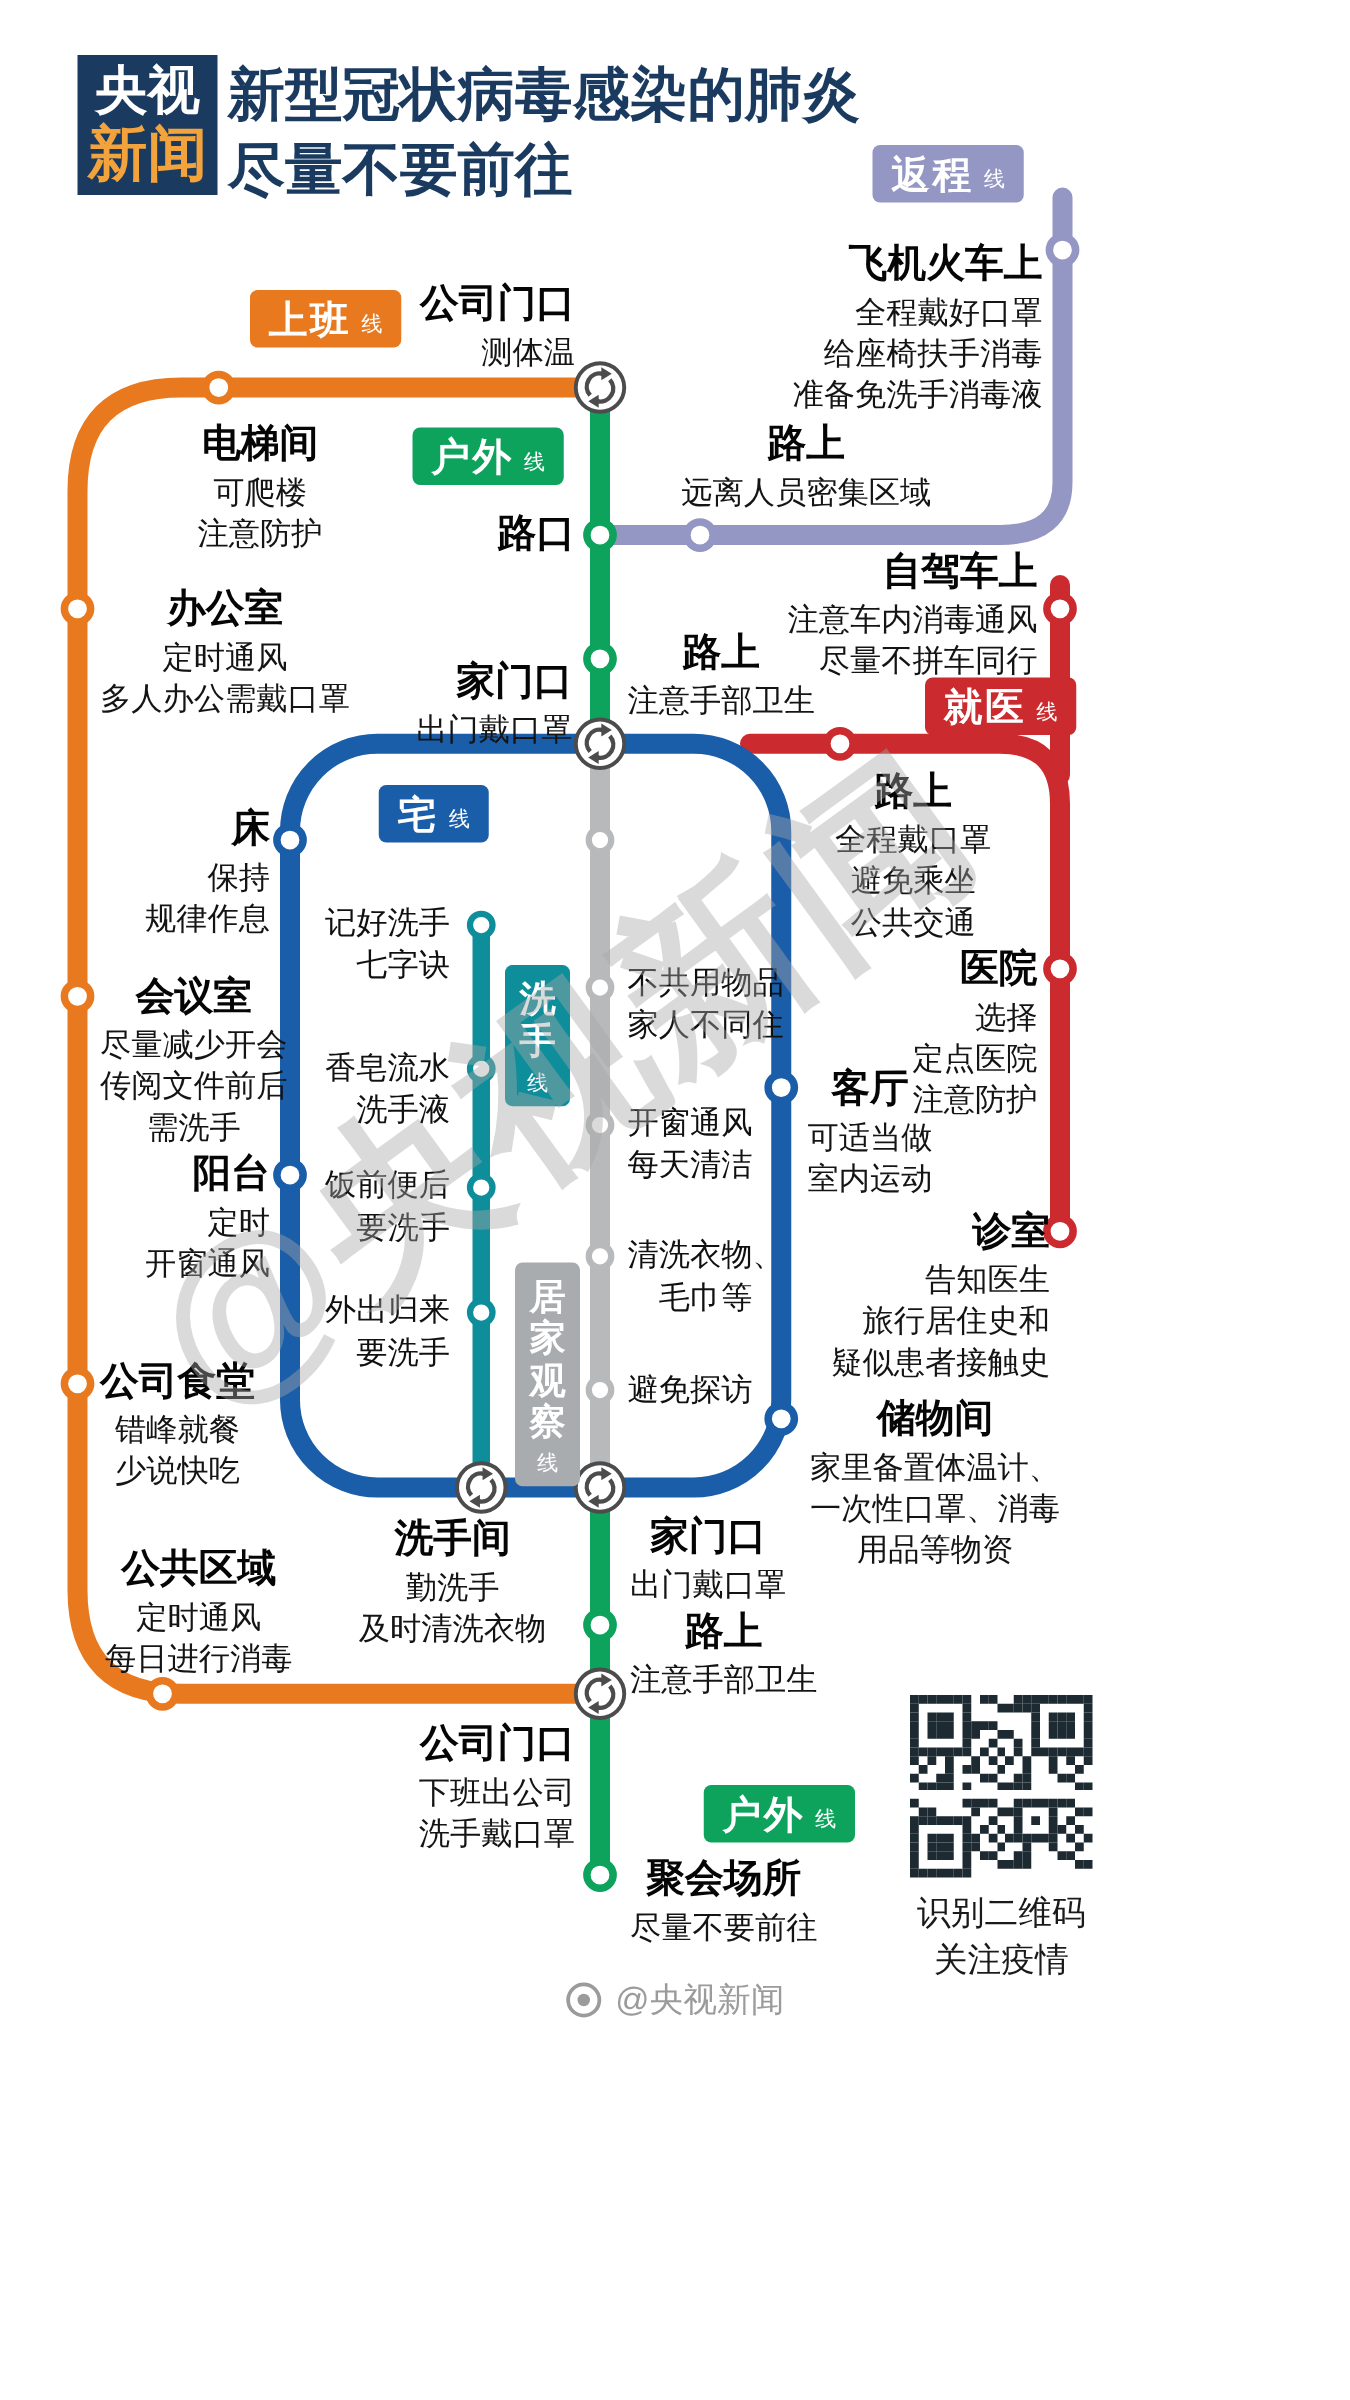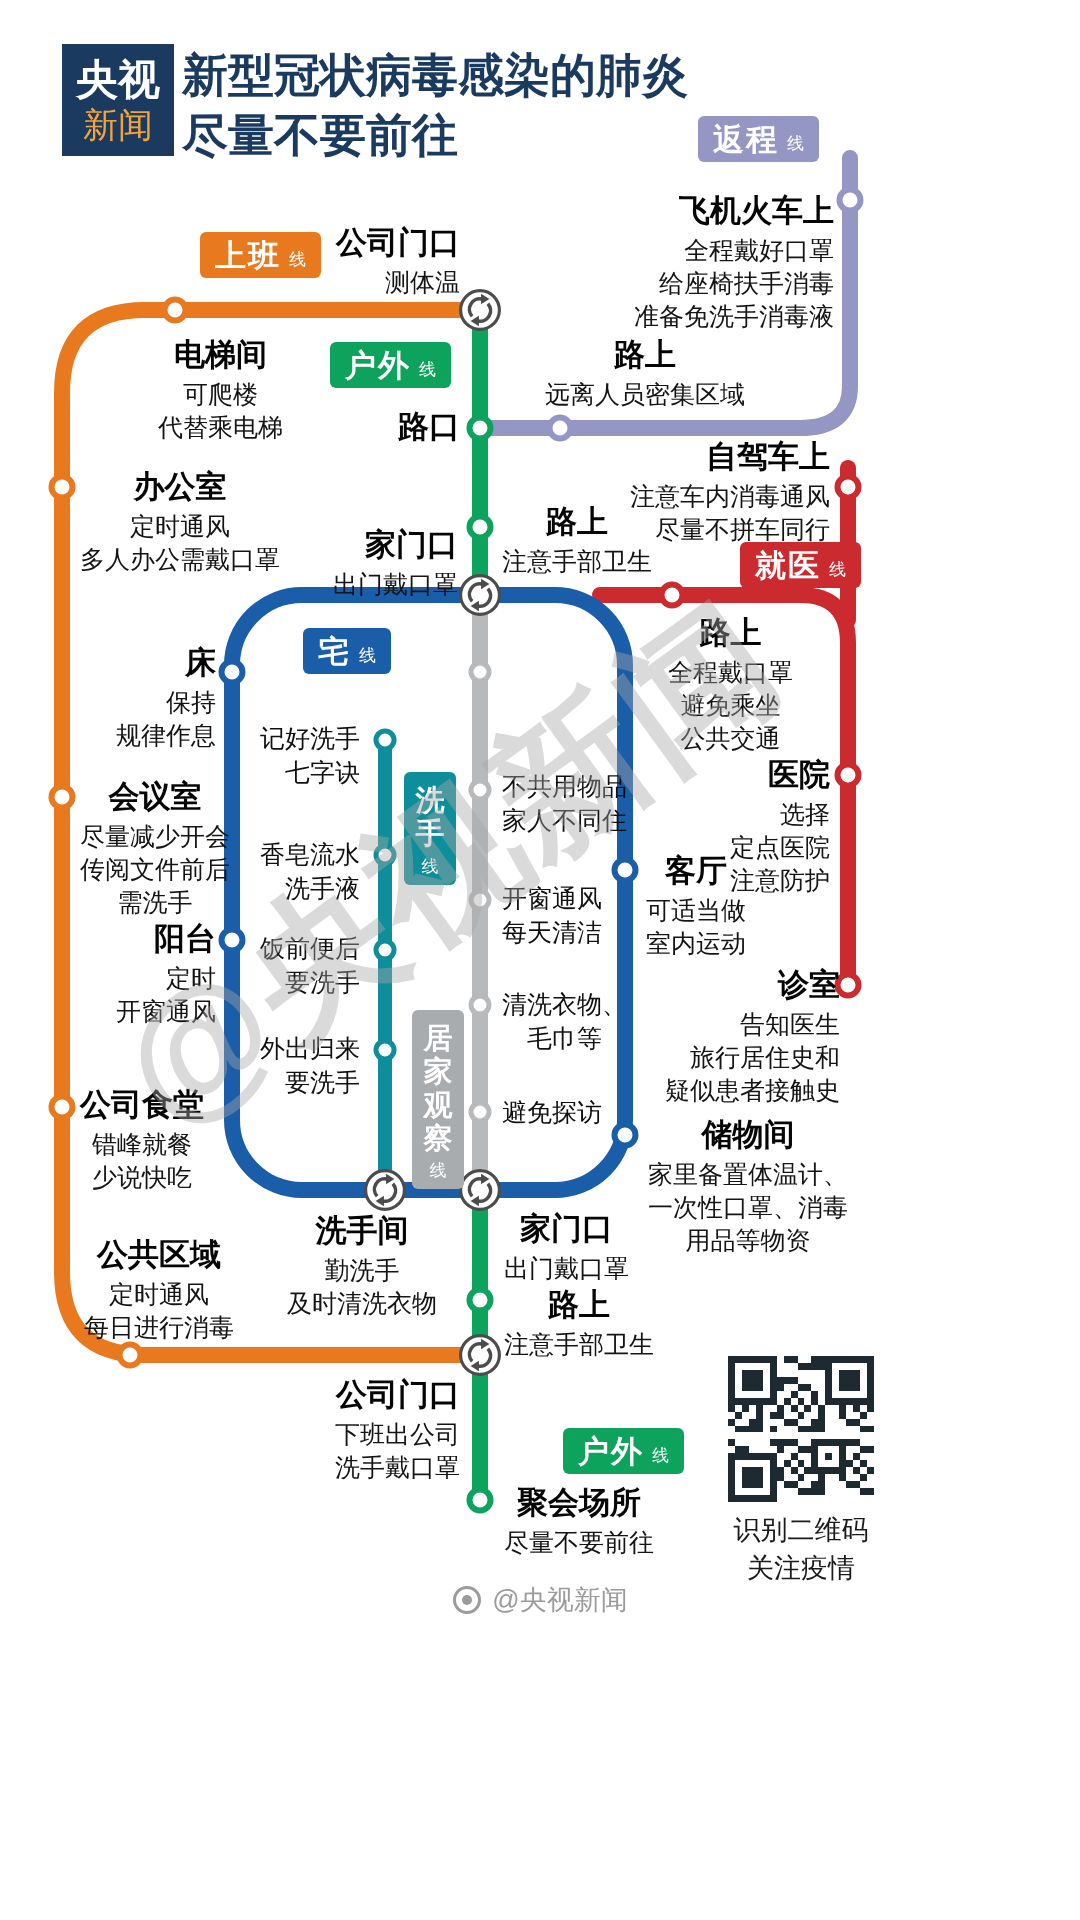--- a/index.html
+++ b/index.html
@@ -5,21 +5,21 @@
   * { margin:0; padding:0; box-sizing:border-box; }
   html,body { background:#ffffff; }
   body { font-family:"Liberation Sans","DejaVu Sans",sans-serif; }
   .canvas { position:relative; width:1080px; height:1920px; background:#fff; overflow:hidden; margin:0 auto; }
 
   
   .logo { position:absolute; left:62px; top:44px; width:112px; height:112px;
           background:var(--c-navy); display:flex; flex-direction:column; align-items:center;
           justify-content:center; z-index:10; }
   .logo-l1 { color:#ffffff; font-size:42px; font-weight:bold; line-height:1.18; }
-  .logo-l2 { color:var(--c-logo_accent); font-size:35px; font-weight:normal; line-height:1.18; }
+  .logo-l2 { color:var(--c-logo_accent); font-size:48px; font-weight:bold; line-height:1.18; }
   .title { position:absolute; left:182px; top:46px; color:var(--c-navy); font-size:46px;
            font-weight:bold; line-height:1.3; white-space:pre-line; z-index:10; }
 
   
   .lines { position:absolute; left:0; top:0; z-index:1; }
   .ln { fill:none; stroke-width:16px; stroke-linecap:round; }
   .ln-orange { stroke:var(--c-orange); }
   .ln-purple { stroke:var(--c-purple); }
   .ln-green  { stroke:var(--c-green); }
   .ln-red    { stroke:var(--c-red); }
@@ -198,21 +198,21 @@
         <polygon points="20,26.5 20,36.5 12,31.5" fill="#4c4c4c"></polygon>
       </svg></div>
 
   <div class="lbl align-r" style="right:620px;top:224px">
     <div class="st-name">公司门口</div>
     <div class="st-sub">测体温</div>
   </div>
   <div class="lbl align-l" style="left:158px;top:336px">
     <div class="st-name">电梯间</div>
     <div class="st-sub">可爬楼
-代替乘电梯</div>
+注意防护</div>
   </div>
   <div class="lbl align-l" style="left:80px;top:468px">
     <div class="st-name">办公室</div>
     <div class="st-sub">定时通风
 多人办公需戴口罩</div>
   </div>
   <div class="lbl align-l" style="left:80px;top:778px">
     <div class="st-name">会议室</div>
     <div class="st-sub">尽量减少开会
 传阅文件前后

